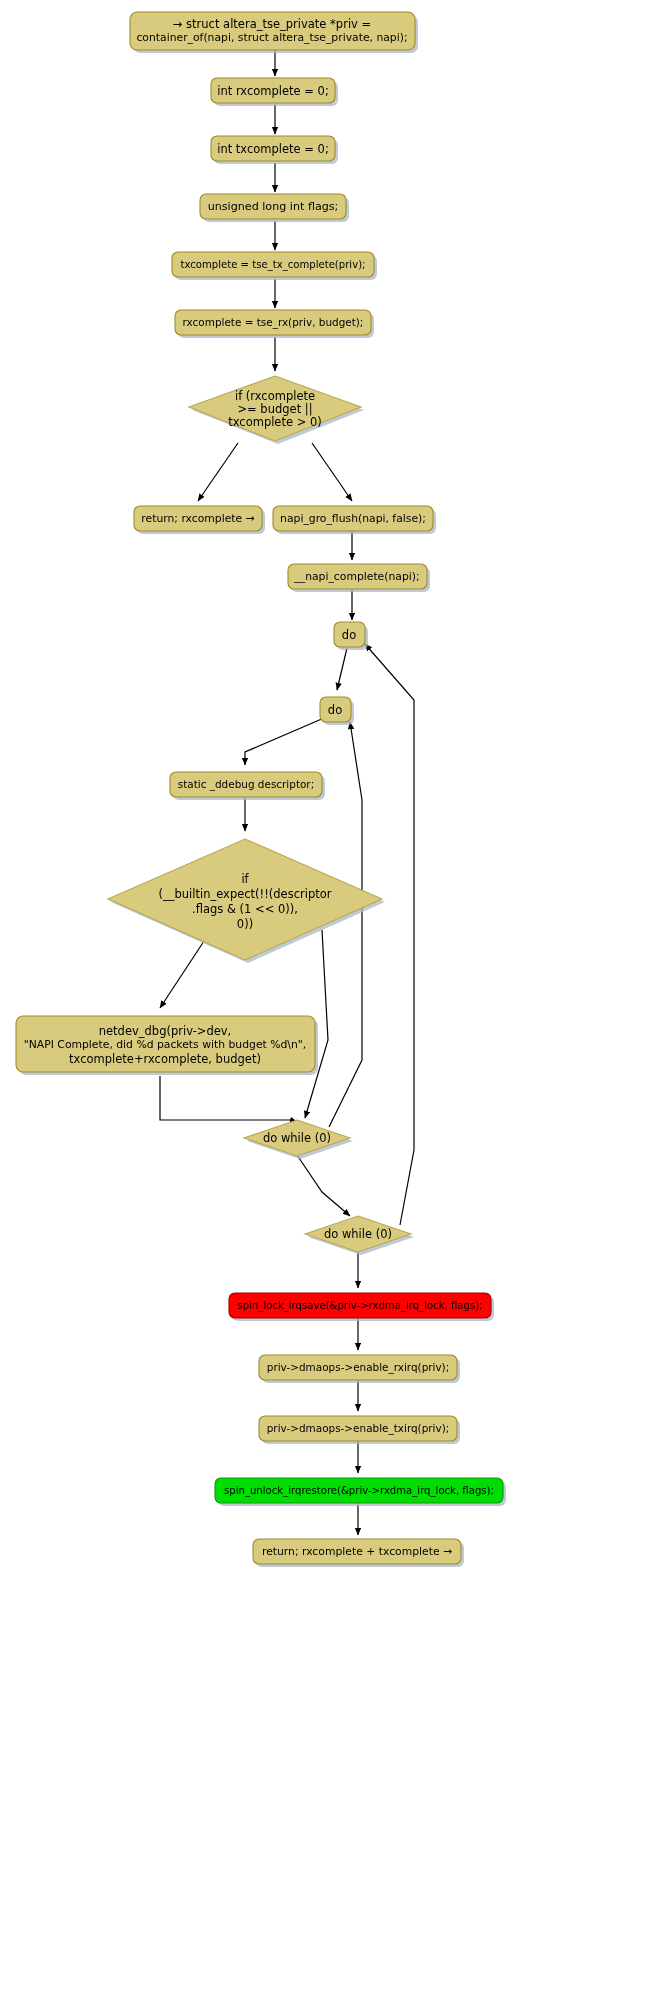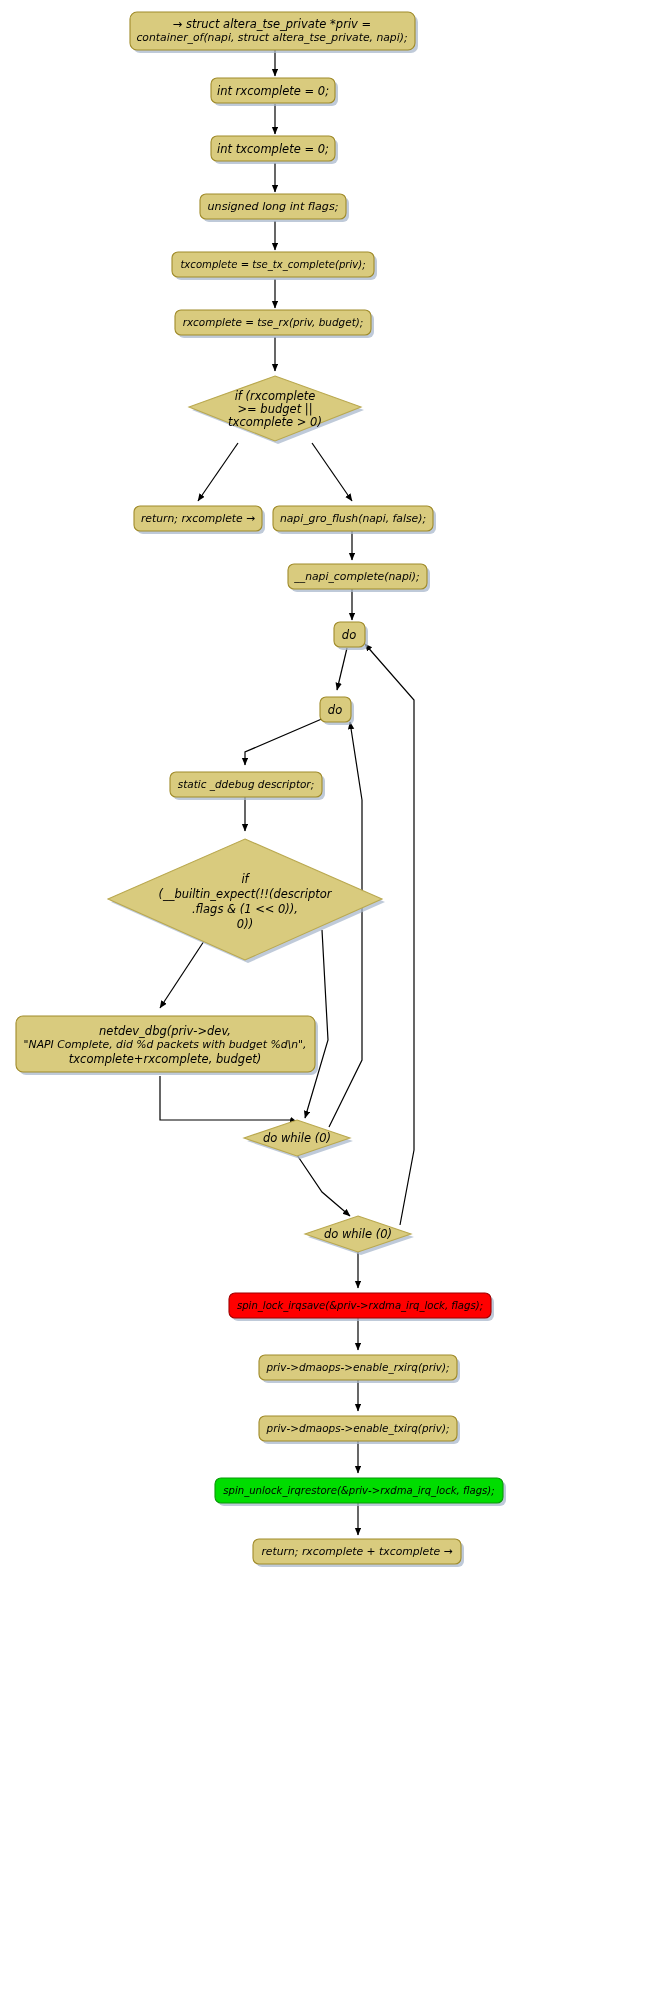--- a/index.html
+++ b/index.html
@@ -9,21 +9,20 @@
   }
   body {
     font-family: "DejaVu Sans", sans-serif;
   }
   #chart-root {
     position: relative;
     width: 661px;
     height: 1991px;
     background: #ffffff;
     overflow: hidden;
-    font-style: italic;
   }
   svg#flow {
     position: absolute;
     left: 0;
     top: 0;
     width: 661px;
     height: 1991px;
   }
   .node-text {
     font-family: "DejaVu Sans", sans-serif;

